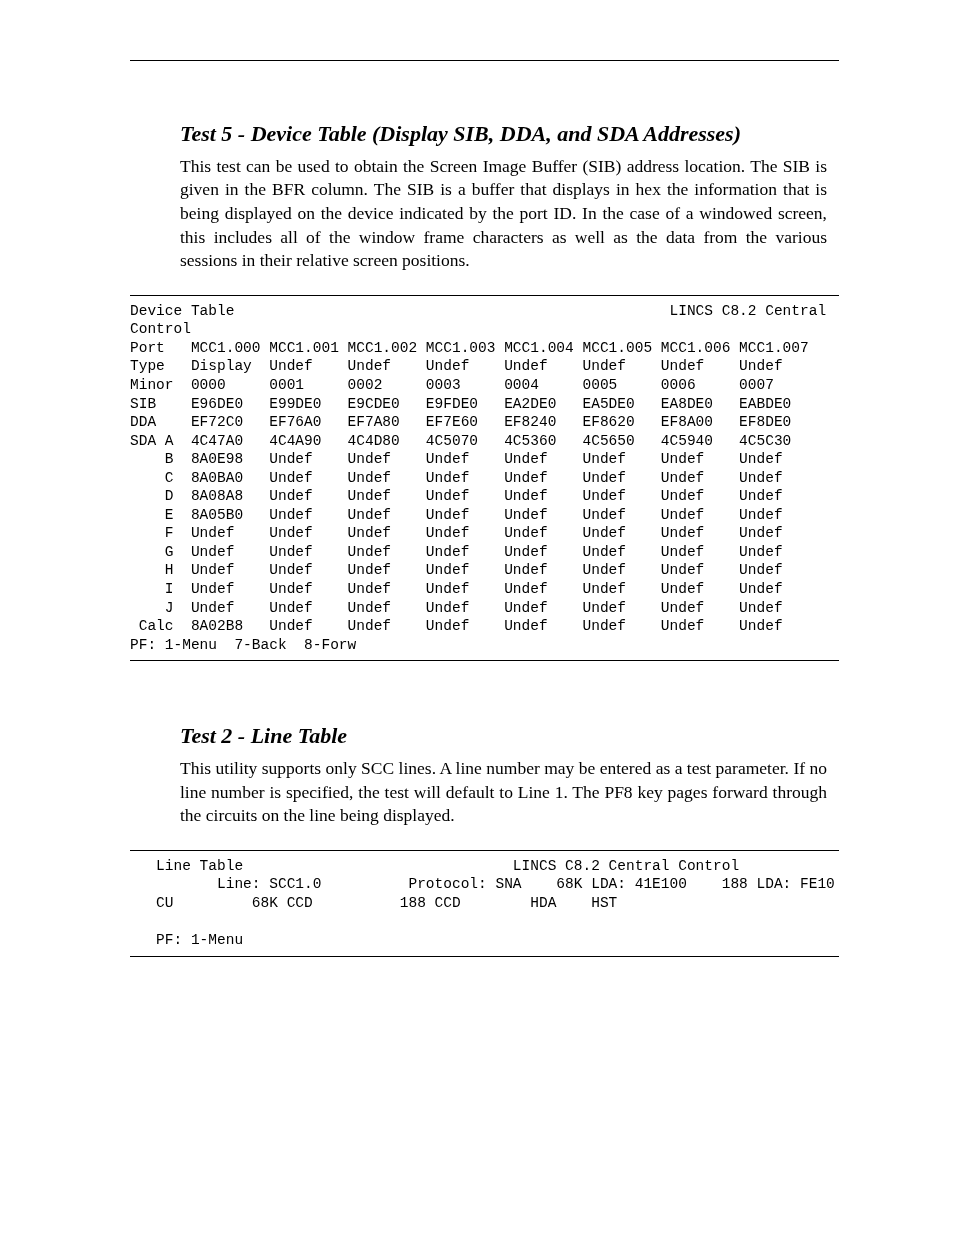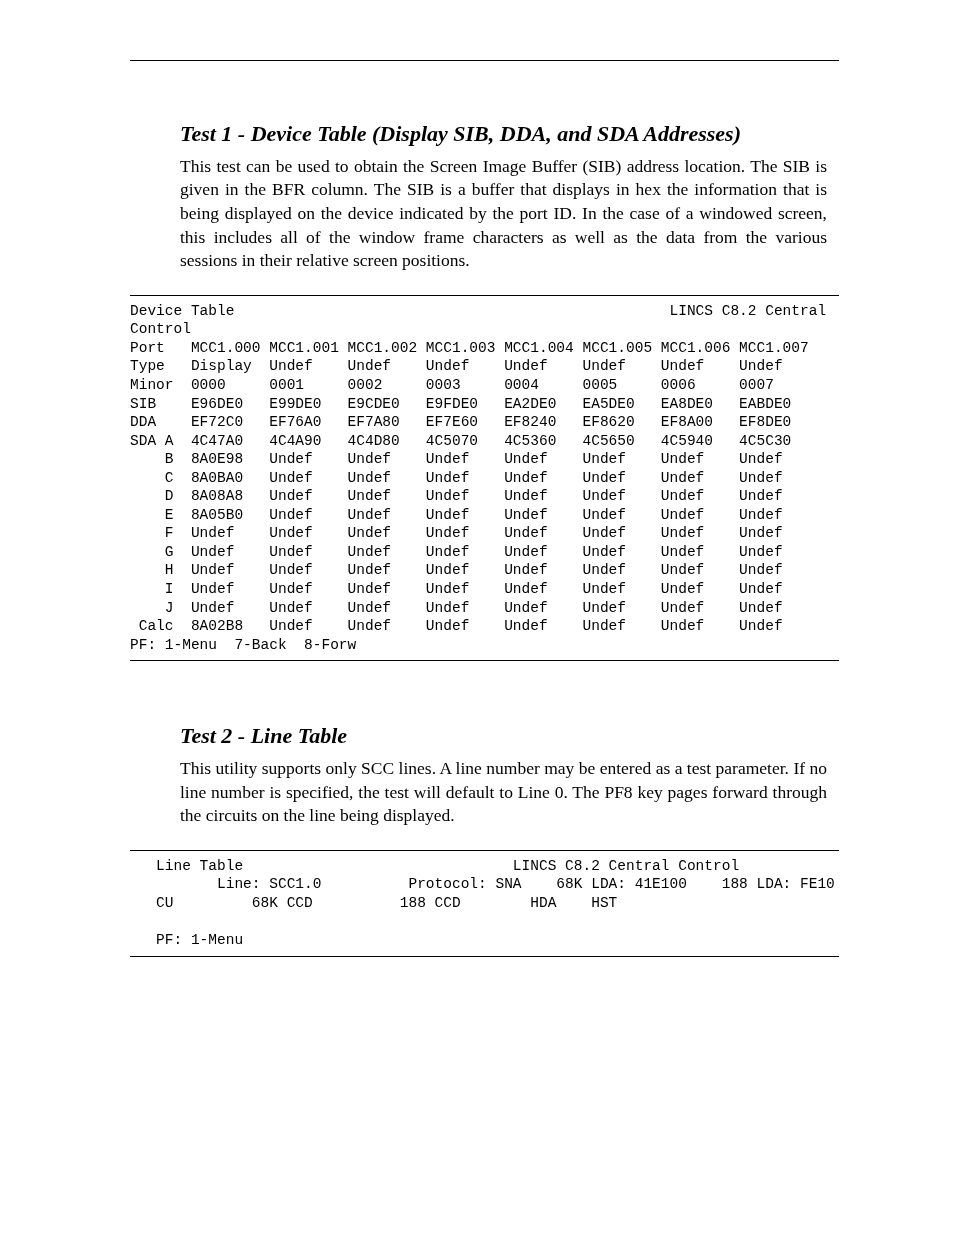--- a/index.html
+++ b/index.html
@@ -47,21 +47,21 @@
   }
   .gap {
     height: 30px;
   }
 </style>
 </head>
 <body>
 
 <hr class="top-rule">
 
-<div class="section-title">Test 1 - Device Table (Display SIB, DDA, and SDA Addresses)</div>
+<div class="section-title">Test 5 - Device Table (Display SIB, DDA, and SDA Addresses)</div>
 
 <div class="p-wrap">This test can be used to obtain the Screen Image Buffer (SIB) address location. The SIB is given in the BFR column. The SIB is a buffer that displays in hex the information that is being displayed on the device indicated by the port ID. In the case of a windowed screen, this includes all of the window frame characters as well as the data from the various sessions in their relative screen positions.</div>
 
 <pre class="block" id="term1">Device Table                                                  LINCS C8.2 Central
 Control
 Port   MCC1.000 MCC1.001 MCC1.002 MCC1.003 MCC1.004 MCC1.005 MCC1.006 MCC1.007
 Type   Display  Undef    Undef    Undef    Undef    Undef    Undef    Undef
 Minor  0000     0001     0002     0003     0004     0005     0006     0007
 SIB    E96DE0   E99DE0   E9CDE0   E9FDE0   EA2DE0   EA5DE0   EA8DE0   EABDE0
 DDA    EF72C0   EF76A0   EF7A80   EF7E60   EF8240   EF8620   EF8A00   EF8DE0
@@ -75,19 +75,19 @@
     H  Undef    Undef    Undef    Undef    Undef    Undef    Undef    Undef
     I  Undef    Undef    Undef    Undef    Undef    Undef    Undef    Undef
     J  Undef    Undef    Undef    Undef    Undef    Undef    Undef    Undef
  Calc  8A02B8   Undef    Undef    Undef    Undef    Undef    Undef    Undef
 PF: 1-Menu  7-Back  8-Forw</pre>
 
 <div class="gap"></div>
 
 <div class="section-title">Test 2 - Line Table</div>
 
-<div class="p-wrap">This utility supports only SCC lines. A line number may be entered as a test parameter. If no line number is specified, the test will default to Line 0. The PF8 key pages forward through the circuits on the line being displayed.</div>
+<div class="p-wrap">This utility supports only SCC lines. A line number may be entered as a test parameter. If no line number is specified, the test will default to Line 1. The PF8 key pages forward through the circuits on the line being displayed.</div>
 
 <pre class="block" id="term2">   Line Table                               LINCS C8.2 Central Control
           Line: SCC1.0          Protocol: SNA    68K LDA: 41E100    188 LDA: FE10
    CU         68K CCD          188 CCD        HDA    HST
 
    PF: 1-Menu</pre>
 
 </body></html>

